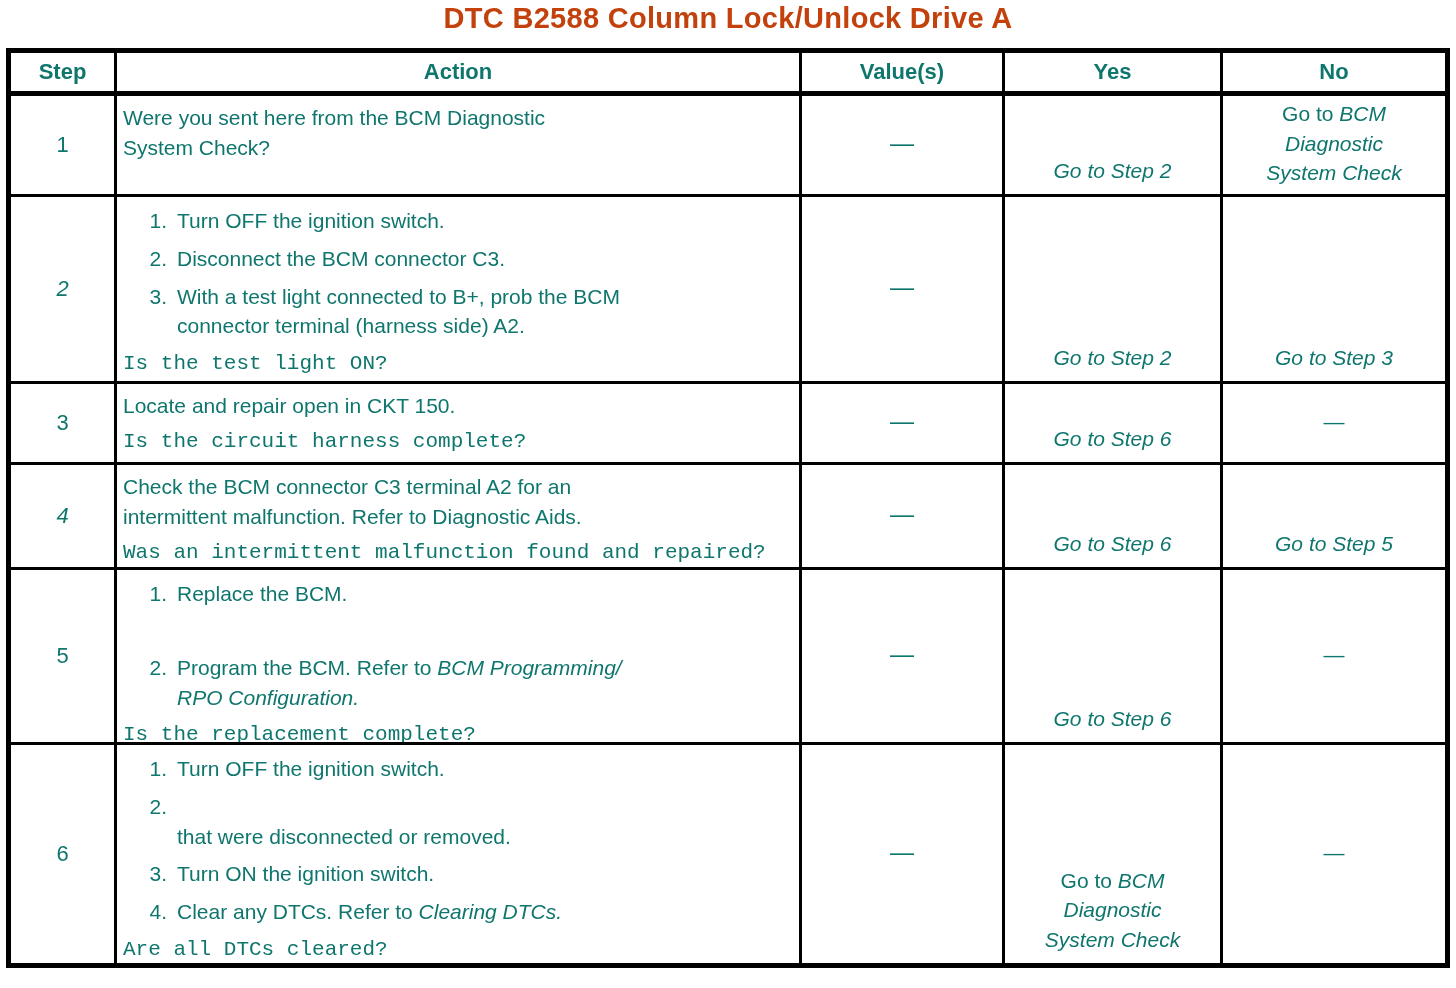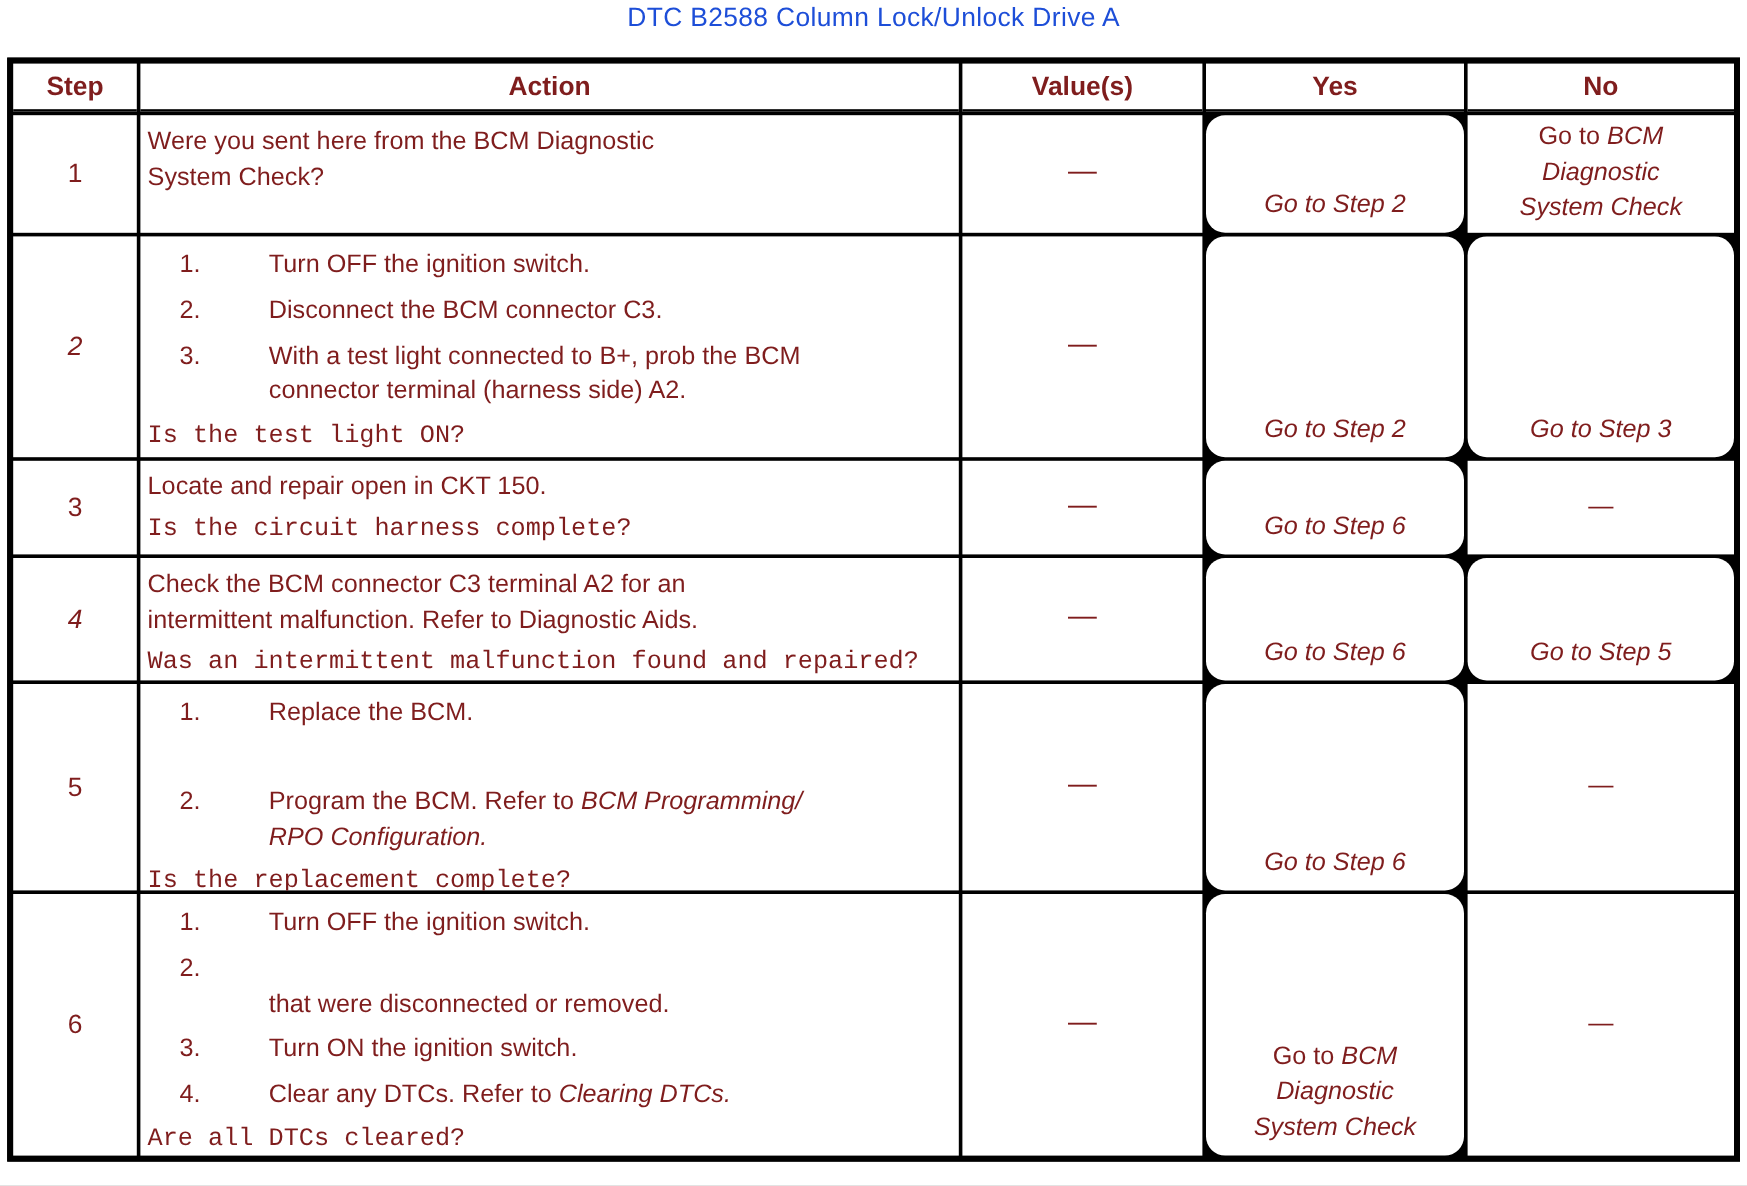--- a/index.html
+++ b/index.html
@@ -7,36 +7,36 @@
     width: 1456px; height: 988px;
     background: #ffffff;
     color: #000;
     font-family: "Liberation Sans", sans-serif;
     overflow: hidden;
   }
   .page { position: relative; width: 1456px; height: 988px; background: #fff; }
   .title {
     position: absolute; top: 2px; left: 0; width: 100%;
     text-align: center;
-    font-size: 22px; font-weight: normal;
+    font-size: 29px; font-weight: bold;
     letter-spacing: 0.3px;
-    color: #1d4ed8;
+    color: #c2410c;
   }
   
   .grid {
     position: absolute; left: 6px; top: 48px;
     display: grid;
     grid-template-columns: 103px 682px 200px 215px 222px;
     grid-template-rows: 40px 98px 184px 78px 102px 172px 218px;
     gap: 3px;
     background: #000;
     padding: 4px;
     border: 1px solid #000;
   }
-  .cell { background: #fff; color: #7f1d1d; font-size: 21px; line-height: 1.42; overflow: hidden; }
+  .cell { background: #fff; color: #0f766e; font-size: 21px; line-height: 1.42; overflow: hidden; }
   .cell.head {
     display: flex; align-items: center; justify-content: center;
     font-size: 22px; font-weight: bold;
     border-bottom: 2px solid #000;
   }
   .cell.step {
     display: flex; align-items: center; justify-content: center;
     font-size: 22px;
   }
   .cell.step.it { font-style: italic; }
@@ -44,30 +44,30 @@
     display: flex; flex-direction: column;
     padding: 5px 8px 8px 6px;
     text-align: left;
   }
   .cell.action .line { margin: 2px 0; }
   .cell.action .item { display: flex; margin: 4px 0; }
   .cell.action .item .num {
     flex: 0 0 32px; text-align: right; padding-right: 10px;
     margin-left: 22px;
   }
-  .cell.action .item .itext { flex: 1 1 auto; margin-left: 47px; }
+  .cell.action .item .itext { flex: 1 1 auto; }
   .cell.action .spacer { height: 36px; flex: 0 0 auto; }
   .cell.action .question { margin-top: auto; padding-top: 4px; font-family: Liberation Mono, monospace; }
   .cell.vcenter, .cell.vbottom {
     display: flex; flex-direction: column;
     text-align: center;
     padding: 5px 6px 8px 6px;
   }
   .cell.vcenter { justify-content: center; }
-  .cell.vbottom { justify-content: flex-end; border-radius: 16px; }
+  .cell.vbottom { justify-content: flex-end; }
   .cell .cline { font-style: normal; }
   .cell.value .cline { font-size: 24px; }
   i { font-style: italic; }
 </style>
 </head>
 <body>
 
 <div class="page">
   <div class="title">DTC B2588 Column Lock/Unlock Drive A</div>
 

